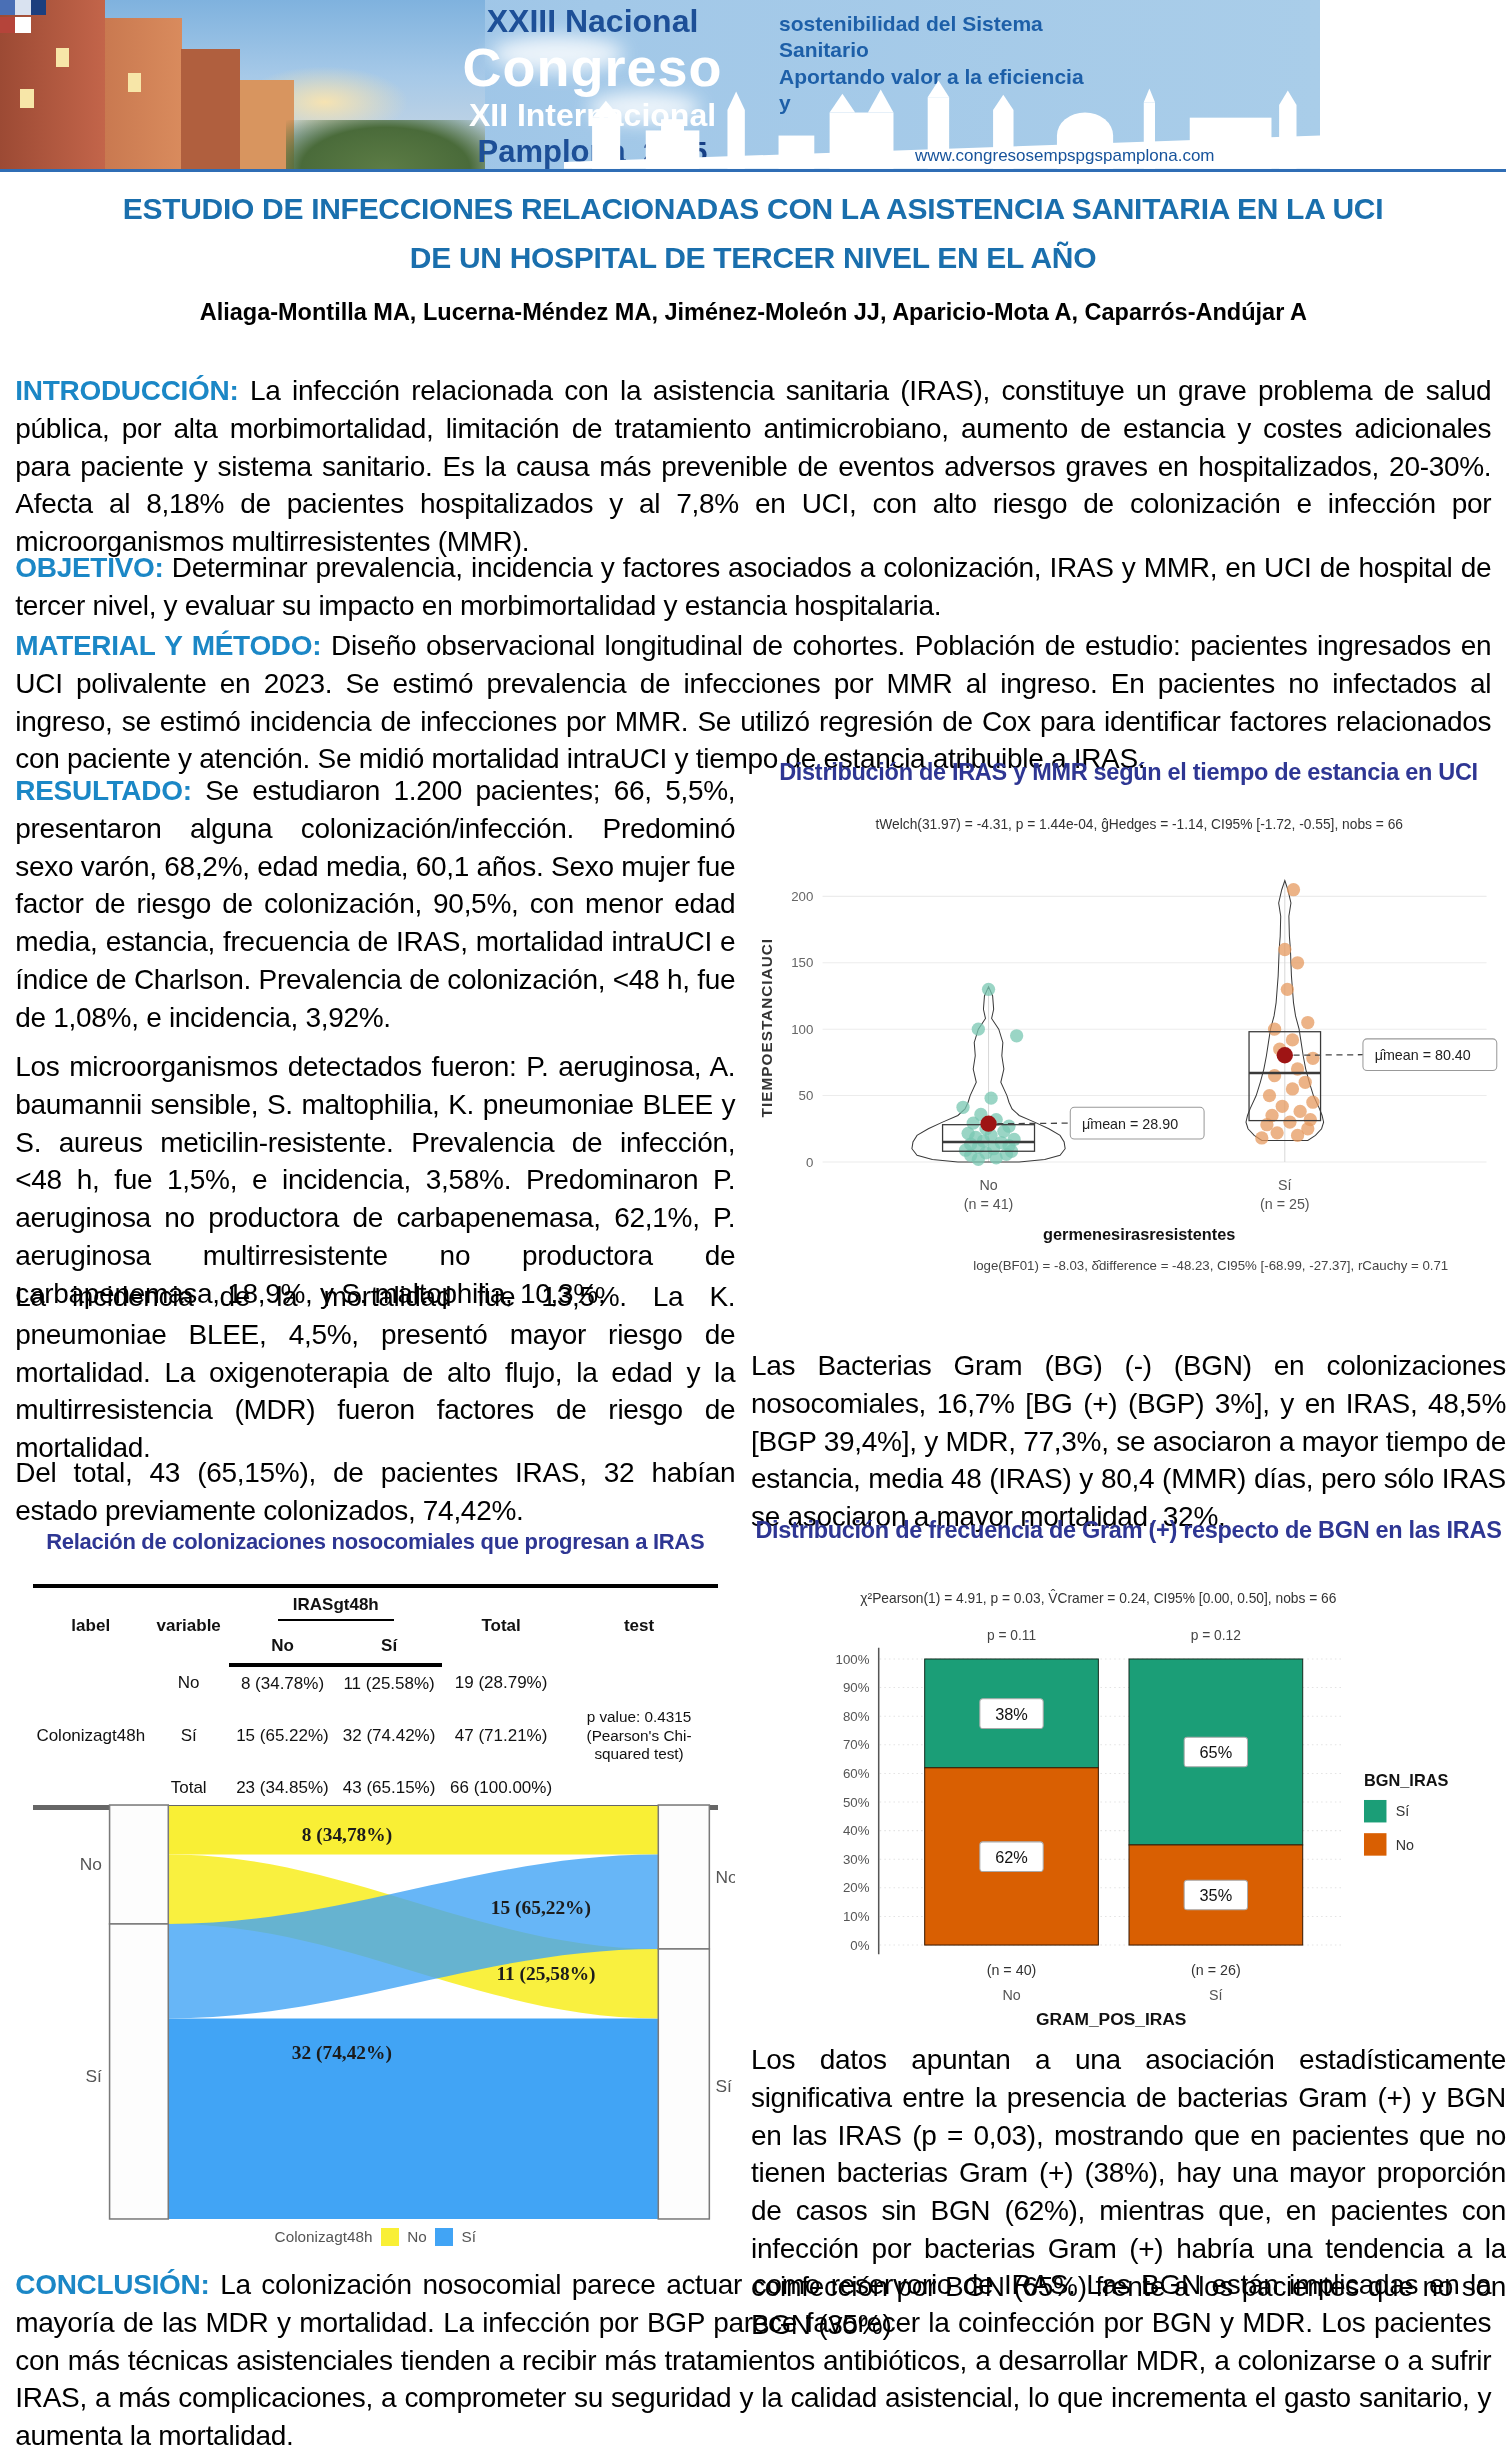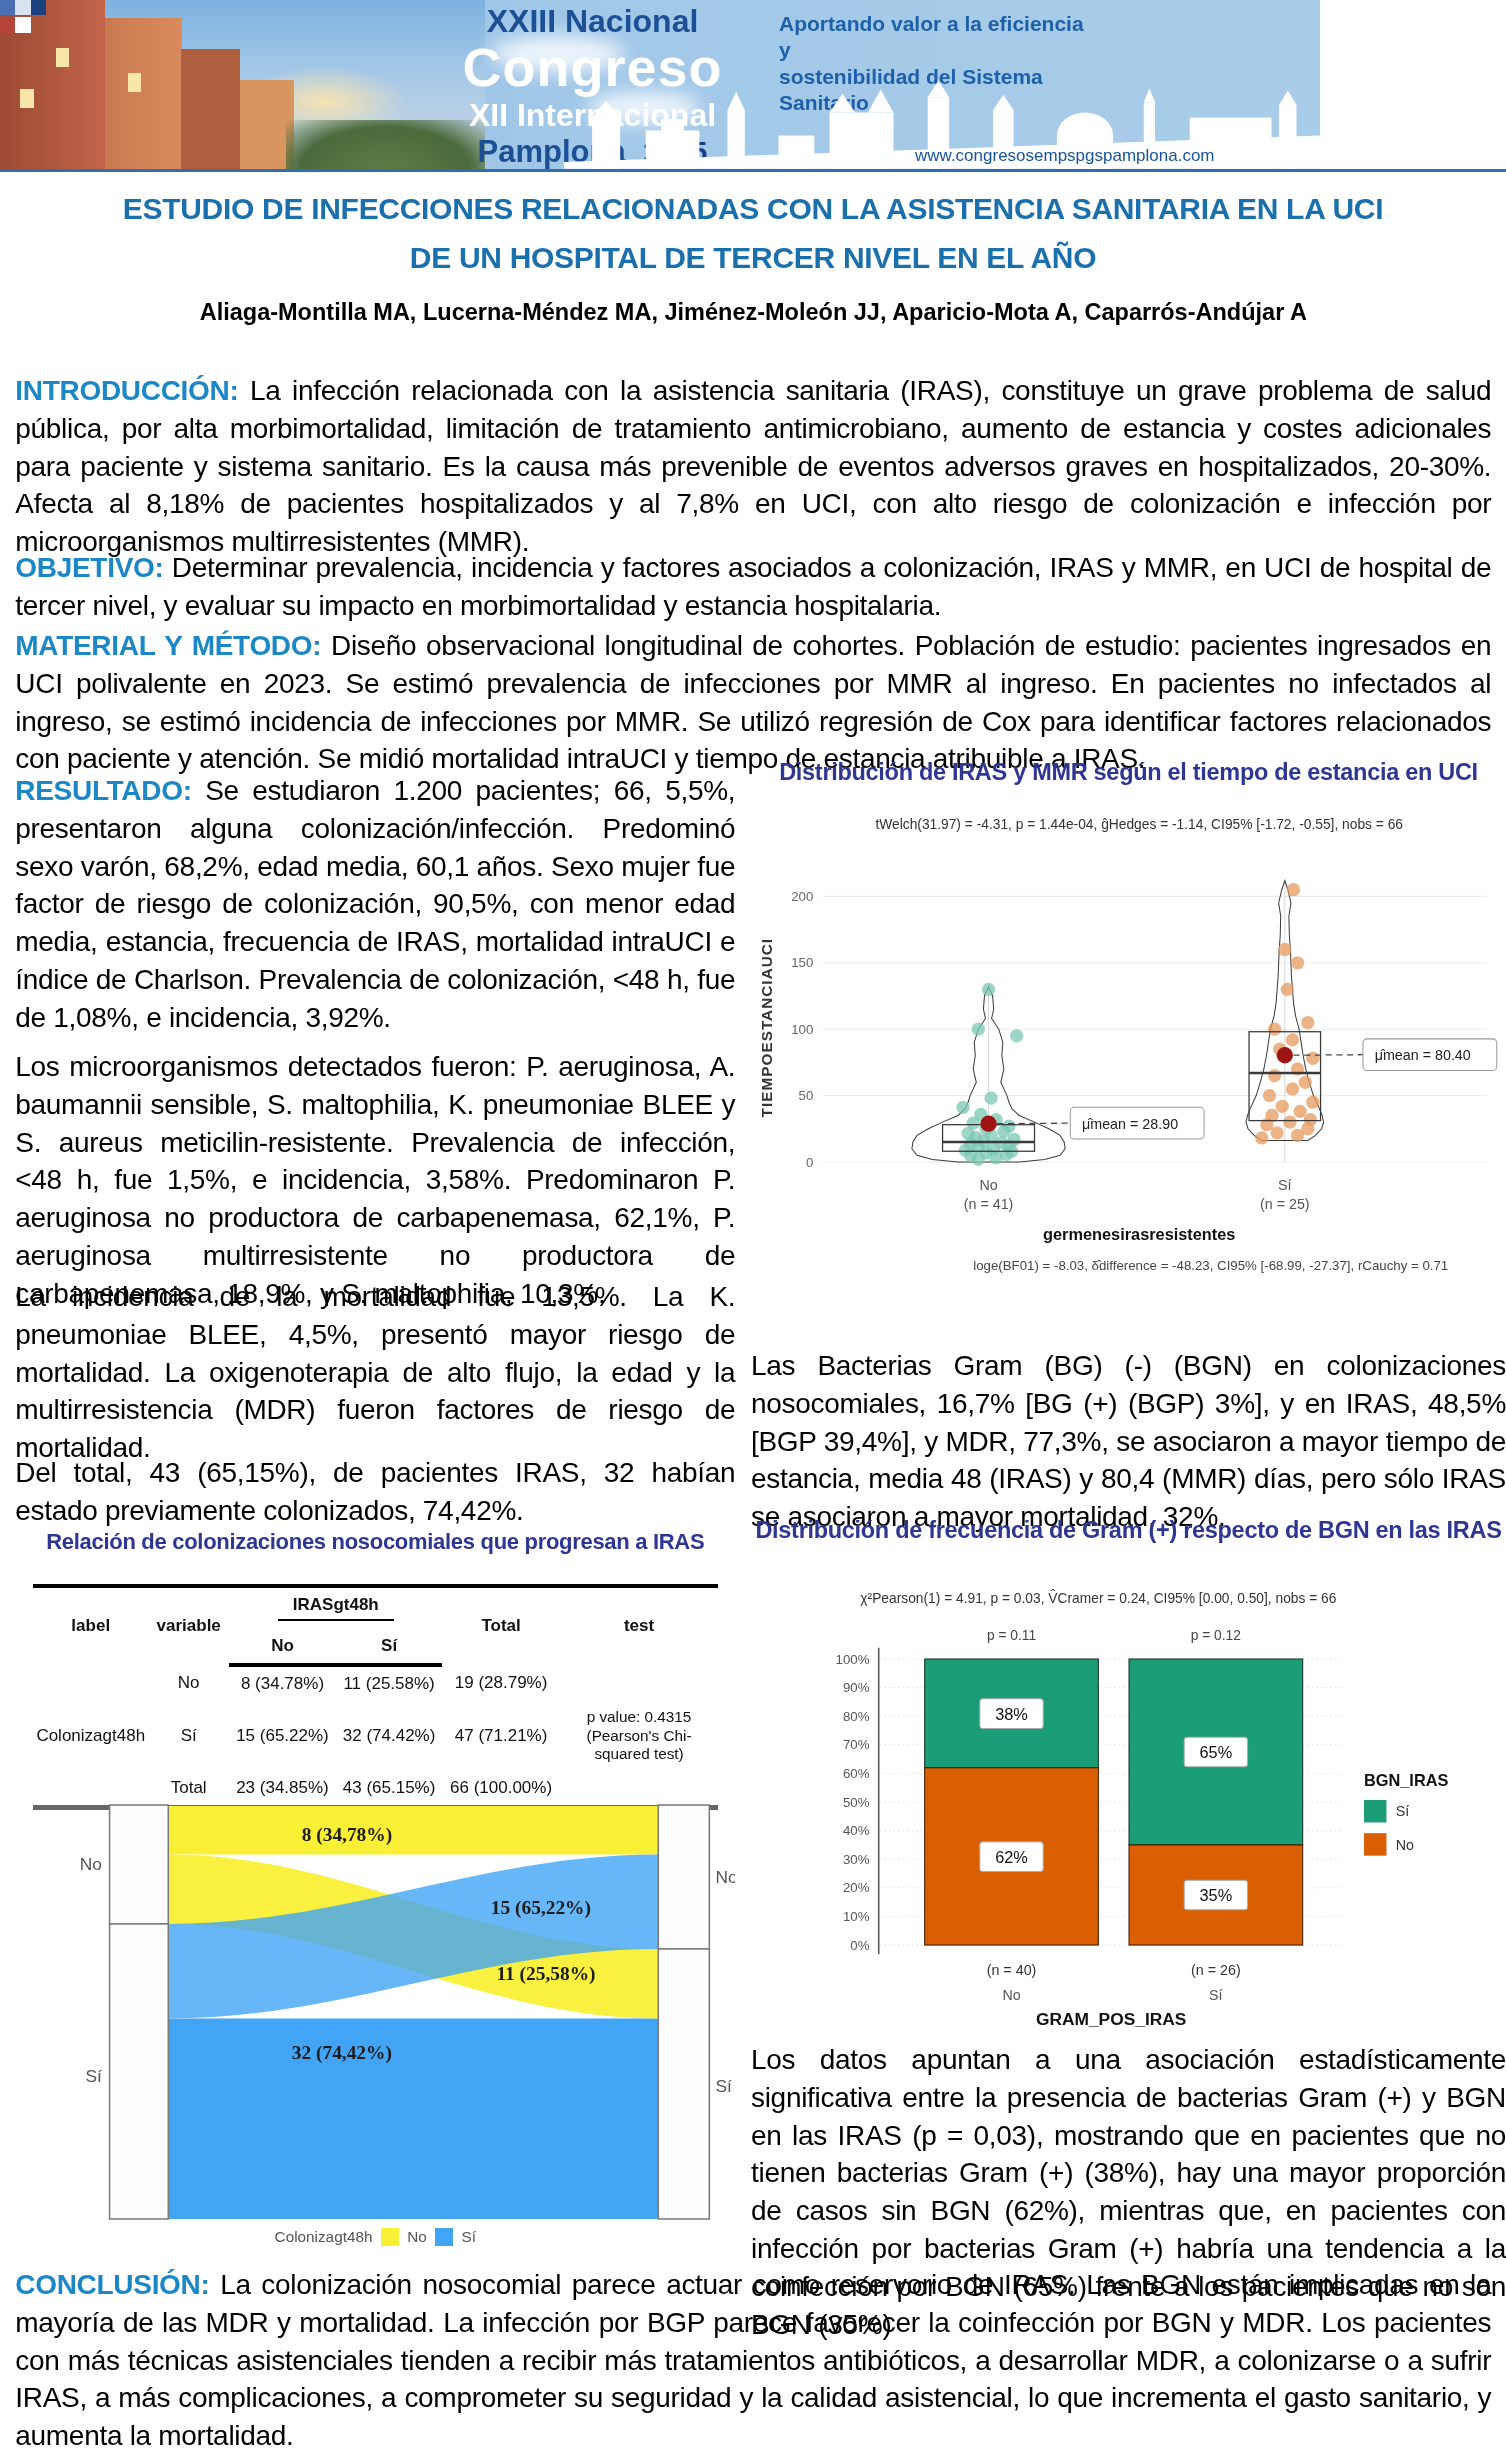--- a/index.html
+++ b/index.html
@@ -99,22 +99,22 @@
     <div class="cloud" style="left:588px;top:92px;width:112px;height:31px;"></div>
 
     <div class="wordmark">
       <div class="wm1">XXIII Nacional</div>
       <div class="wm2">Congreso</div>
       <div class="wm3">XII Internacional</div>
       <div class="wm4"><span>Pamplona</span>&nbsp;&nbsp;<span class="yr">2025</span></div>
     </div>
 
     <div class="tagline">
+      <div>sostenibilidad del Sistema Sanitario</div>
       <div>Aportando valor a la eficiencia y</div>
-      <div>sostenibilidad del Sistema Sanitario</div>
     </div>
 
 
     <svg class="skyline" width="756" height="95" viewBox="0 0 1480 185">
       <polygon fill="#ffffff" points="0,185 0,172 1480,120 1480,185"></polygon>
       <g fill="#ffffff">
         <rect x="55" y="85" width="55" height="100"></rect>
           <polygon points="55,85 82,52 110,85"></polygon>
         <rect x="160" y="110" width="105" height="75"></rect>
           <rect x="190" y="88" width="45" height="30"></rect>

